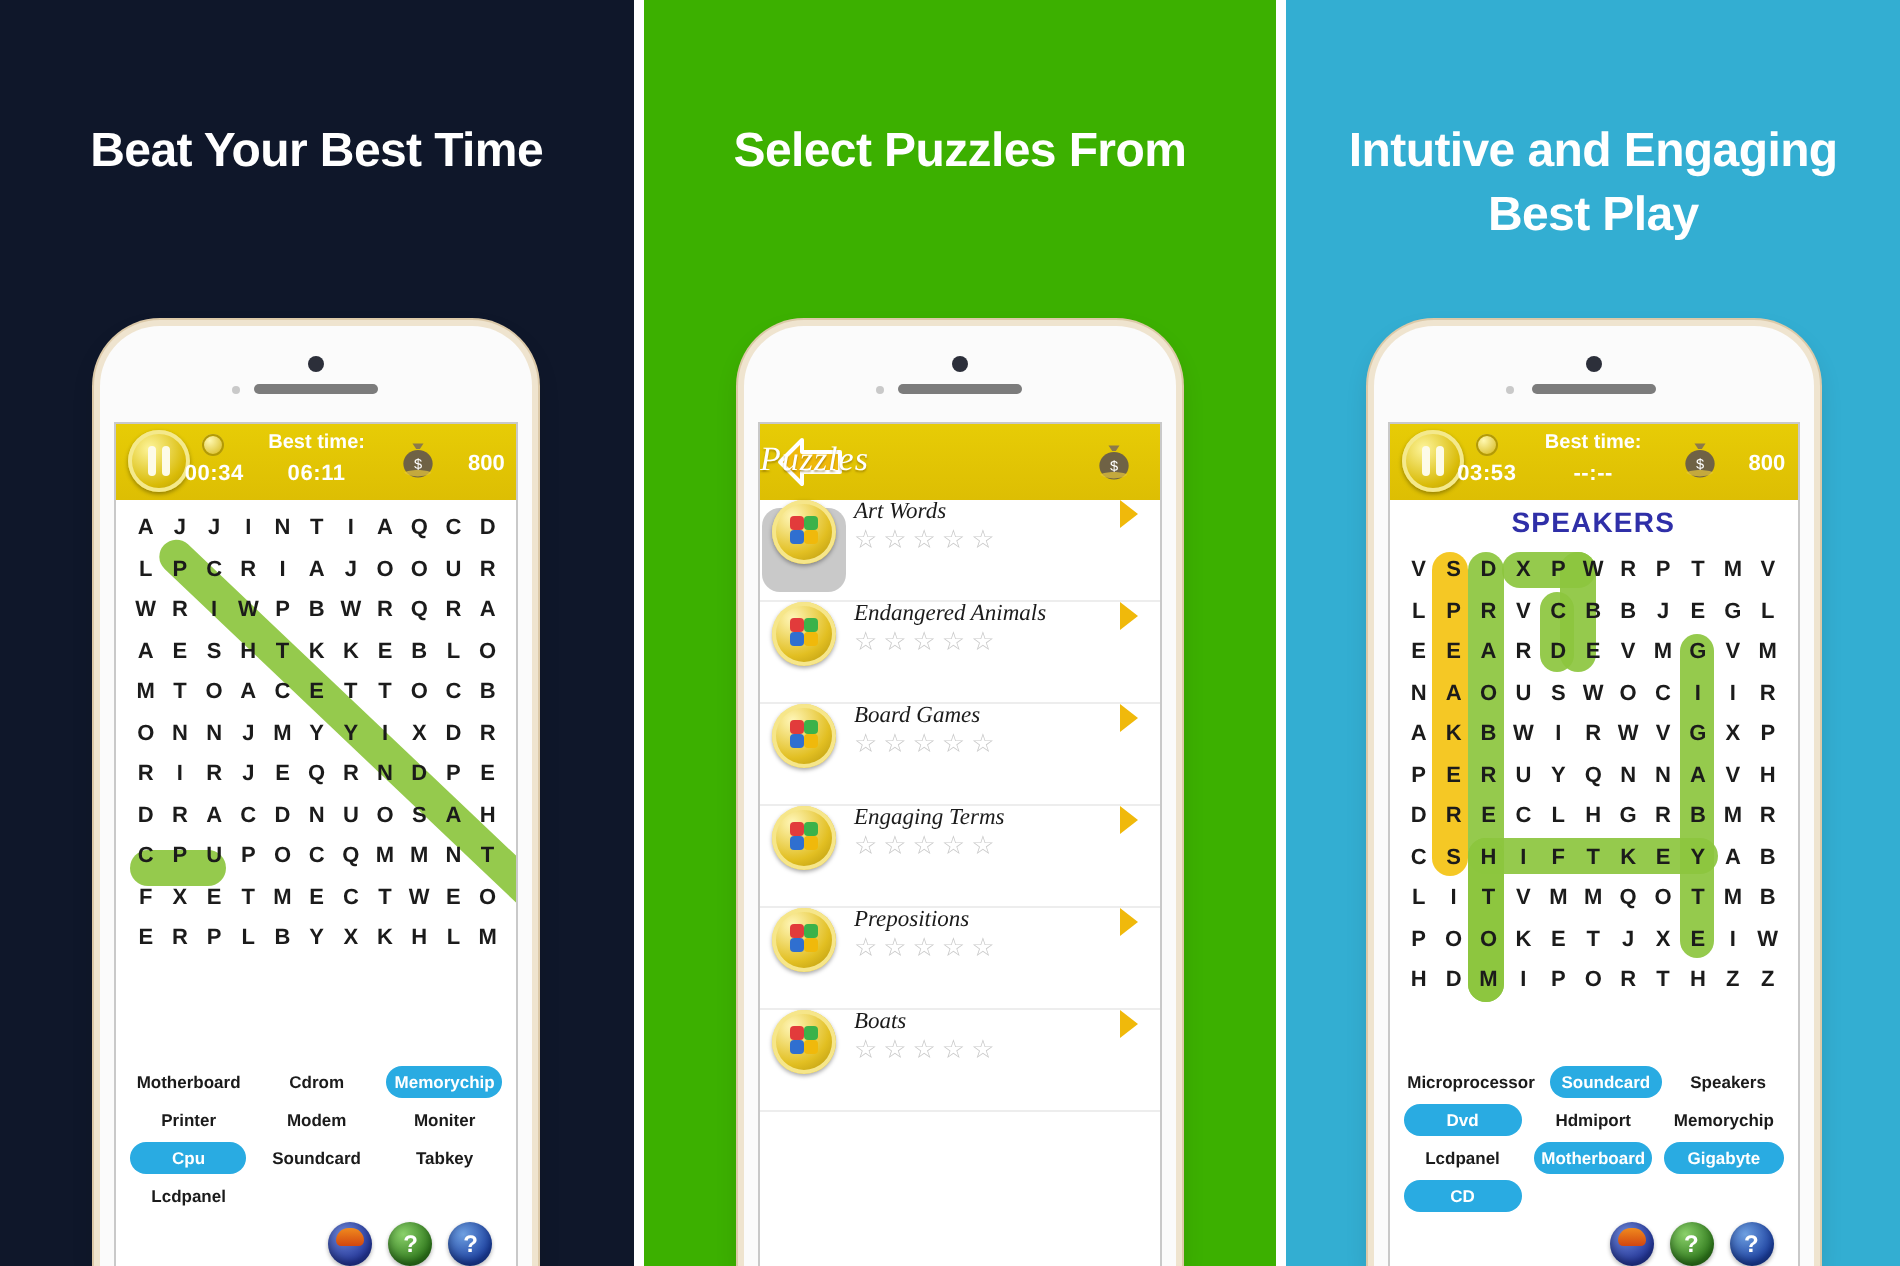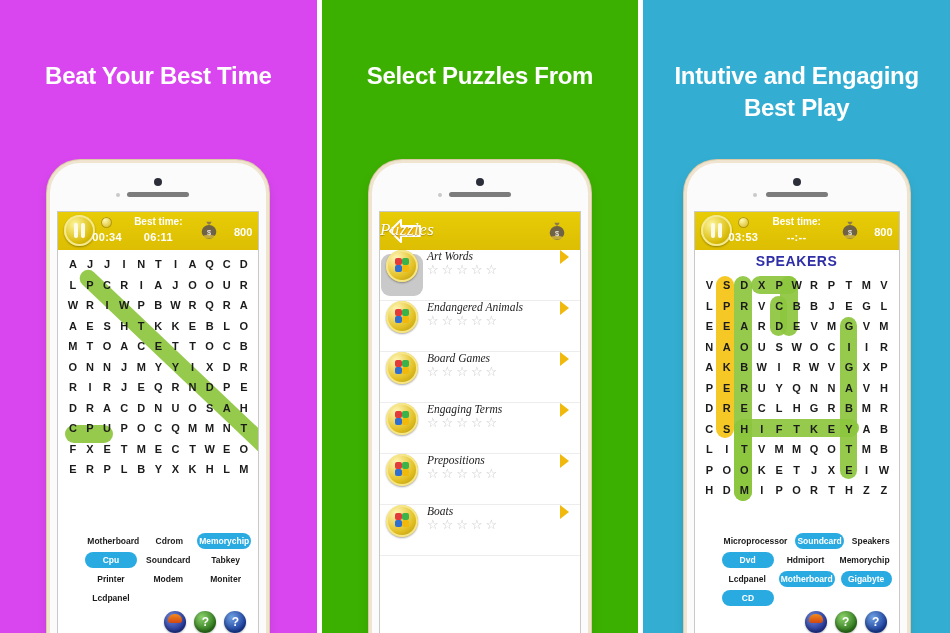--- a/index.html
+++ b/index.html
@@ -3,21 +3,21 @@
 <meta charset="utf-8">
 <style>
   * { box-sizing: border-box; margin: 0; padding: 0; }
   html, body {
     width: 950px; height: 633px;
     font-family: "Liberation Sans", sans-serif;
     overflow: hidden; background: #fff;
   }
   .screens { display: flex; width: 950px; height: 633px; }
   .panel { position: relative; overflow: hidden; height: 633px; }
-  .panel.p1 { width: 320px; background: #d946ef; }
+  .panel.p1 { width: 320px; background: #0f172a; }
   .panel.p2 { width: 320px; background: #3cb000; }
   .panel.p3 { width: 310px; background: #33aed2; }
   .gutter { width: 5px; height: 633px; background: #ffffff; flex: 0 0 5px; }
 
   .headline {
     position: absolute; left: 0; right: 0; top: 60px;
     text-align: center; color: #fff;
     font-size: 24px; font-weight: bold; line-height: 32px;
     letter-spacing: -0.3px; padding: 0 14px;
   }
@@ -111,21 +111,21 @@
     position: absolute; background: #8cc63e; border-radius: 9px; opacity: .92;
   }
   .hl.yellow { background: #f4c312; }
   .hl.diag { transform-origin: left center; }
 
   
   .wordlist {
     position: absolute; left: 0; right: 0; bottom: 0; top: auto;
     padding: 4px 4px 0; background: #fff;
   }
-  .wl-row { display: flex; margin-left: 20px; }
+  .wl-row { display: flex; }
   .word {
     flex: 1 1 0; text-align: center; font-size: 8.5px; font-weight: bold;
     color: #1b1b1b; padding: 3px 2px; margin: 1.5px 3px; border-radius: 9px;
     white-space: nowrap;
   }
   .word.found { background: #29abe2; color: #fff; }
   .actions { display: flex; justify-content: flex-end; gap: 8px; padding: 4px 8px 0; }
   .abtn {
     width: 22px; height: 22px; border-radius: 50%; position: relative;
     box-shadow: inset 0 -2px 4px rgba(0,0,0,.35), 0 1px 2px rgba(0,0,0,.3);
@@ -371,28 +371,28 @@
         </div>
 
         <div class="wordlist">
           <div id="wl1">
               <div class="wl-row">
                 <div class="word">Motherboard</div>
                 <div class="word">Cdrom</div>
                 <div class="word found">Memorychip</div>
               </div>
               <div class="wl-row">
+                <div class="word">Printer</div>
+                <div class="word">Modem</div>
+                <div class="word">Moniter</div>
+              </div>
+              <div class="wl-row">
                 <div class="word found">Cpu</div>
                 <div class="word">Soundcard</div>
                 <div class="word">Tabkey</div>
-              </div>
-              <div class="wl-row">
-                <div class="word">Printer</div>
-                <div class="word">Modem</div>
-                <div class="word">Moniter</div>
               </div>
               <div class="wl-row">
                 <div class="word">Lcdpanel</div>
                 <div class="word" style="visibility: hidden;"></div>
                 <div class="word" style="visibility: hidden;"></div>
               </div>
             </div>
           <div class="actions">
             <div class="abtn hint"></div>
             <div class="abtn help">?</div>

